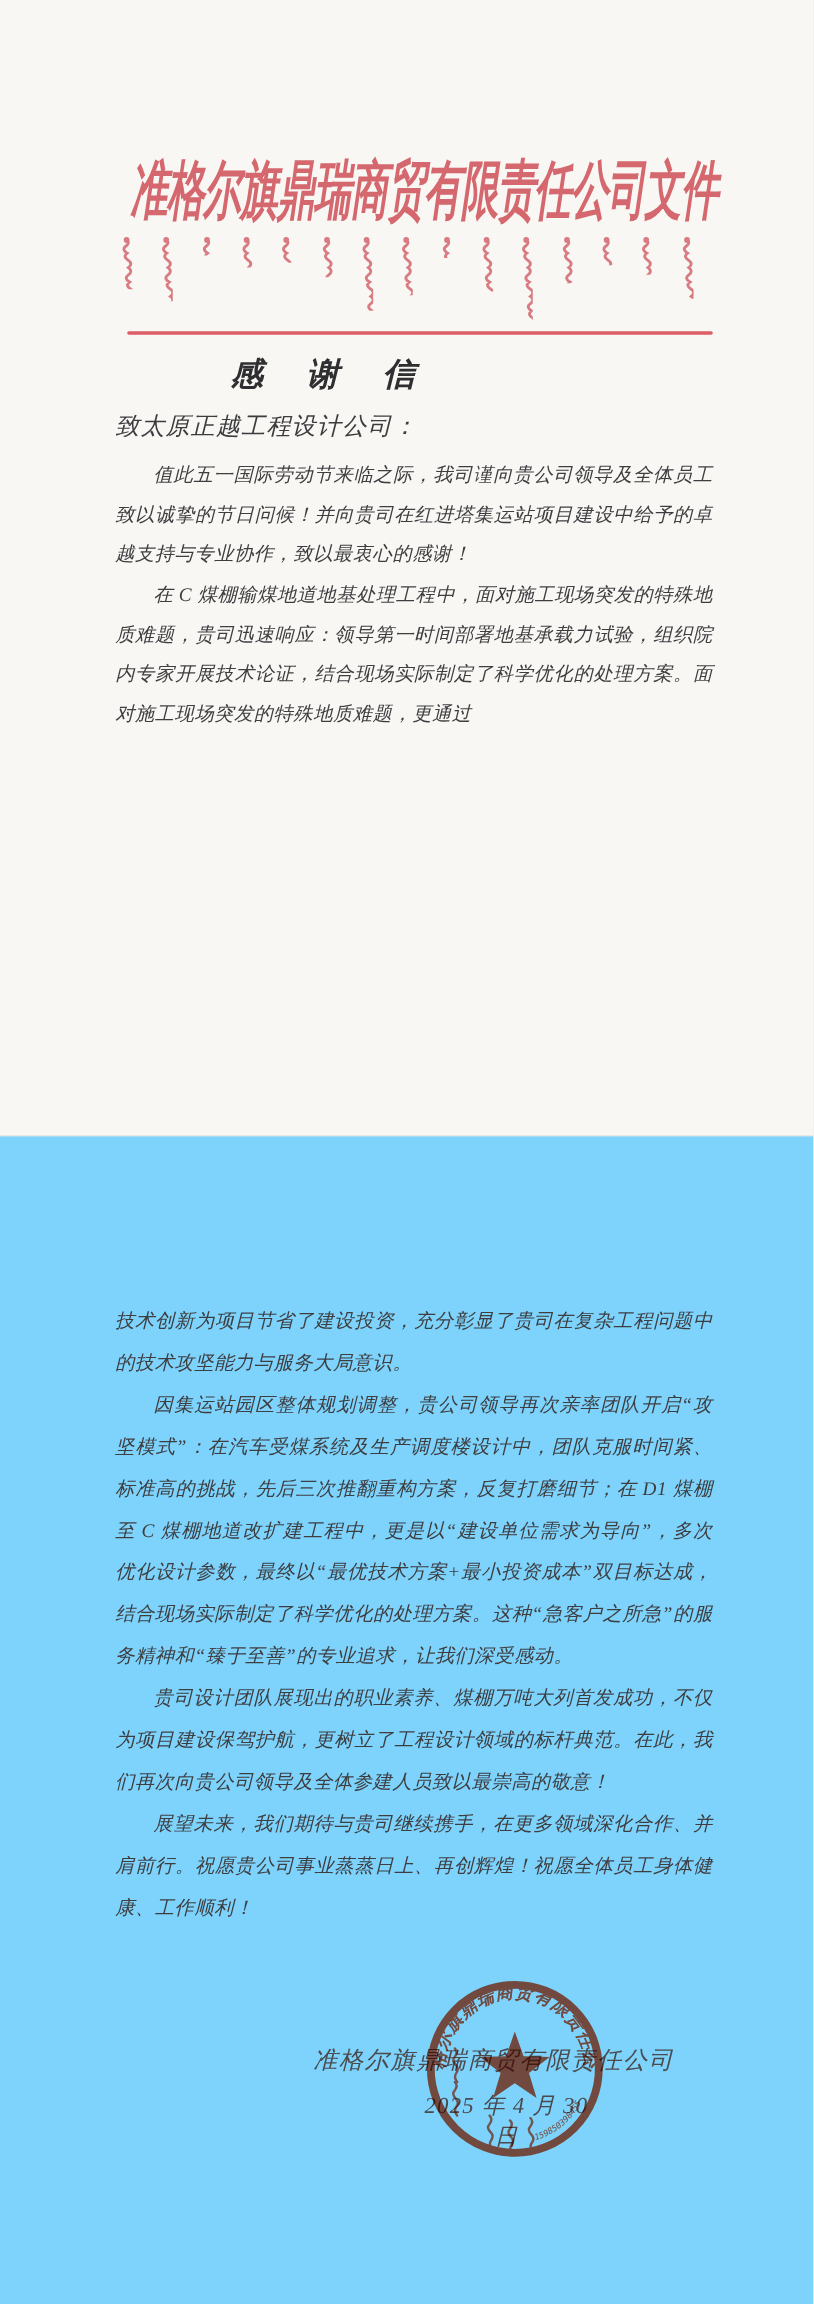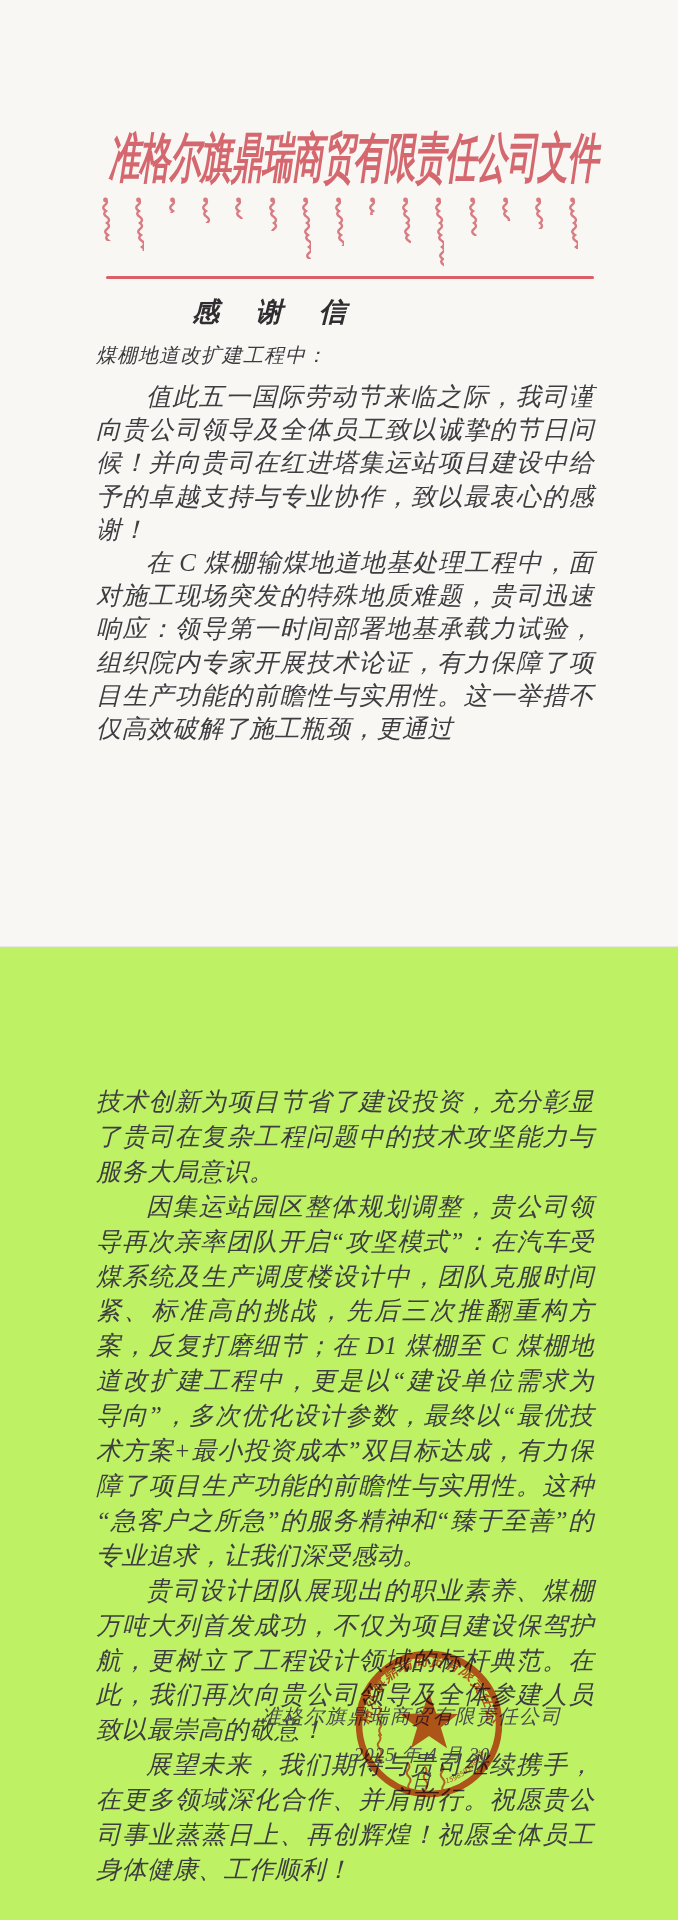--- a/index.html
+++ b/index.html
@@ -6,21 +6,21 @@
   .scan{
     position:relative;
     width:678px;height:1920px;
     margin:0 auto;
     background:#faf9f7;
     overflow:hidden;
     font-family:"Liberation Serif","DejaVu Serif",serif;
   }
   .page{position:absolute;left:0;width:678px;font-style:italic;}
   .page1{top:0;height:947px;background:#f8f7f4;}
-  .page2{top:947px;height:973px;background:#bef264;}
+  .page2{top:947px;height:973px;background:#7dd3fc;}
   .seam{position:absolute;left:0;top:946px;width:678px;height:2px;
         background:linear-gradient(#e6e3dd,#f2f1ee);}
 
   
   .org-title{
     position:absolute;top:128px;left:0;width:678px;
     text-align:center;
     font-size:46px;font-weight:bold;color:#d5686e;
     letter-spacing:-1px;white-space:nowrap;
     transform:scale(0.68,1.16);transform-origin:50% 50%;
@@ -41,21 +41,21 @@
     text-align:center;
     font-size:27px;font-weight:bold;color:#2f2f31;
     letter-spacing:0.55em;text-indent:0.55em;
   }
   .salutation{
     position:absolute;top:342px;left:96px;width:500px;
     font-size:20px;color:#3c3c3f;letter-spacing:1px;
   }
   .body-block{position:absolute;left:96px;width:498px;color:#3e3e41;}
   .body-block p{
-    margin:0;font-size:25px;text-align:justify;text-justify:inter-ideograph;
+    margin:0;font-size:16px;text-align:justify;text-justify:inter-ideograph;
     letter-spacing:0.5px;
   }
   .bb-p1{top:380px;}
   .bb-p1 p{line-height:33.2px;}
   .bb-p2{top:138px;}
   .bb-p2 p{line-height:34.9px;}
   p.indent{text-indent:2em;}
 
   
   .signature{
@@ -140,35 +140,35 @@
         <svg class="mongol-col" width="11" height="52" viewBox="0 0 11 52">
           <circle cx="5.5" cy="3" r="2.4" fill="#d87c82"></circle>
           <path d="M5,2 q4,3 0,6 q-4,3 1,6 q-4,3 1,6 q4,3 0,6 q4,3 0,6 q-4,3 1,6 q-4,3 1,6 q4,3 0,6 q4,3 0,6 q-4,3 1,6" fill="none" stroke="#d87c82" stroke-width="2.4" stroke-linecap="round"></path>
         </svg>
       </div>
 
     <div class="red-rule"></div>
 
     <div class="letter-title">感 谢 信</div>
 
-    <div class="salutation">煤棚地道改扩建工程中：</div>
+    <div class="salutation">致太原正越工程设计公司：</div>
 
     <div class="body-block bb-p1">
       <p class="indent">值此五一国际劳动节来临之际，我司谨向贵公司领导及全体员工致以诚挚的节日问候！并向贵司在红进塔集运站项目建设中给予的卓越支持与专业协作，致以最衷心的感谢！</p>
-      <p class="indent">在 C 煤棚输煤地道地基处理工程中，面对施工现场突发的特殊地质难题，贵司迅速响应：领导第一时间部署地基承载力试验，组织院内专家开展技术论证，有力保障了项目生产功能的前瞻性与实用性。这一举措不仅高效破解了施工瓶颈，更通过</p>
+      <p class="indent">在 C 煤棚输煤地道地基处理工程中，面对施工现场突发的特殊地质难题，贵司迅速响应：领导第一时间部署地基承载力试验，组织院内专家开展技术论证，结合现场实际制定了科学优化的处理方案。面对施工现场突发的特殊地质难题，更通过</p>
     </div>
   </div>
 
   <div class="seam"></div>
 
   <div class="page page2">
 
     <div class="body-block bb-p2">
       <p>技术创新为项目节省了建设投资，充分彰显了贵司在复杂工程问题中的技术攻坚能力与服务大局意识。</p>
-      <p class="indent">因集运站园区整体规划调整，贵公司领导再次亲率团队开启“攻坚模式”：在汽车受煤系统及生产调度楼设计中，团队克服时间紧、标准高的挑战，先后三次推翻重构方案，反复打磨细节；在 D1 煤棚至 C 煤棚地道改扩建工程中，更是以“建设单位需求为导向”，多次优化设计参数，最终以“最优技术方案+最小投资成本”双目标达成，有力保障了项目生产功能的前瞻性与实用性。这种“急客户之所急”的服务精神和“臻于至善”的专业追求，让我们深受感动。</p>
+      <p class="indent">因集运站园区整体规划调整，贵公司领导再次亲率团队开启“攻坚模式”：在汽车受煤系统及生产调度楼设计中，团队克服时间紧、标准高的挑战，先后三次推翻重构方案，反复打磨细节；在 D1 煤棚至 C 煤棚地道改扩建工程中，更是以“建设单位需求为导向”，多次优化设计参数，最终以“最优技术方案+最小投资成本”双目标达成，结合现场实际制定了科学优化的处理方案。这种“急客户之所急”的服务精神和“臻于至善”的专业追求，让我们深受感动。</p>
       <p class="indent">贵司设计团队展现出的职业素养、煤棚万吨大列首发成功，不仅为项目建设保驾护航，更树立了工程设计领域的标杆典范。在此，我们再次向贵公司领导及全体参建人员致以最崇高的敬意！</p>
       <p class="indent">展望未来，我们期待与贵司继续携手，在更多领域深化合作、并肩前行。祝愿贵公司事业蒸蒸日上、再创辉煌！祝愿全体员工身体健康、工作顺利！</p>
     </div>
 
     <div class="signature">准格尔旗鼎瑞商贸有限责任公司</div>
 
     <div class="sign-date">2025 年 4 月 30 日</div>
 
     <svg class="seal" viewBox="0 0 158 158">
       <defs>

